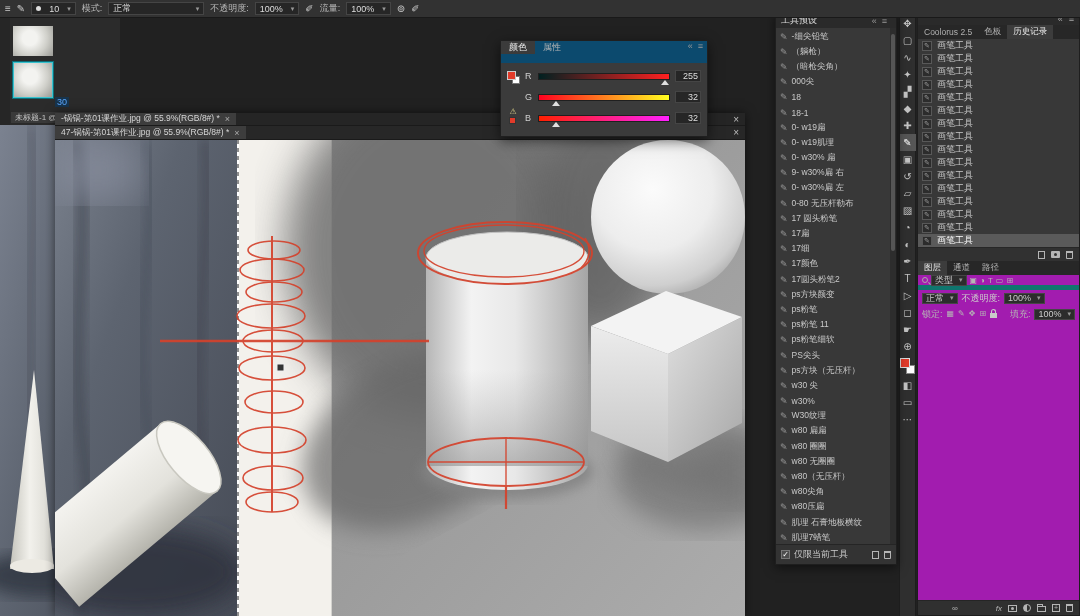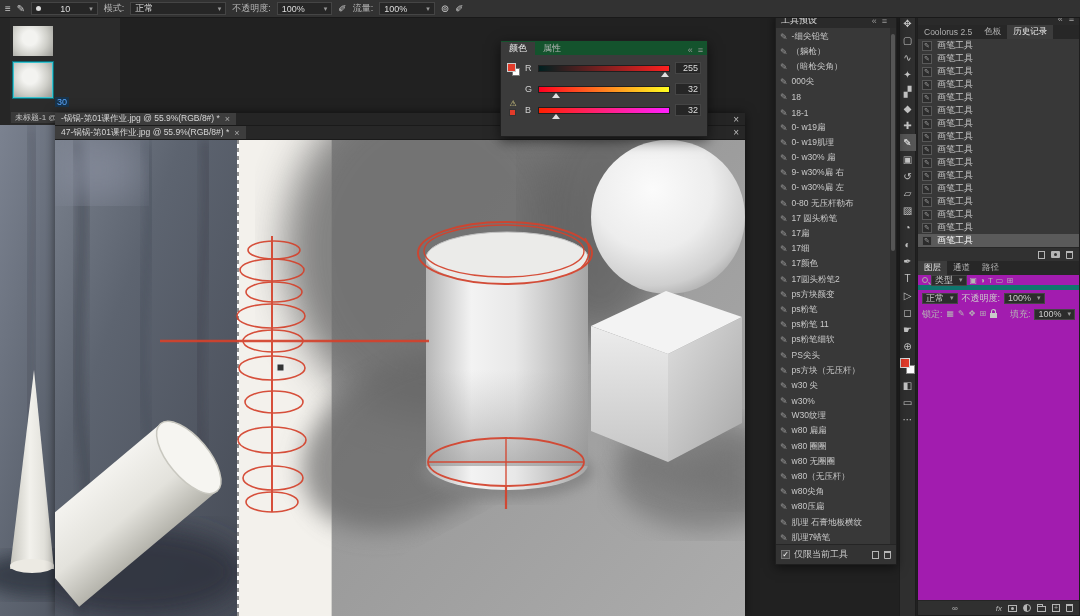--- a/index.html
+++ b/index.html
@@ -3,21 +3,21 @@
 <meta charset="utf-8">
 <style>
   *{margin:0;padding:0;box-sizing:border-box;font-family:"Liberation Sans","DejaVu Sans",sans-serif;}
   html,body{background:#111;}
   .app{position:relative;width:1080px;height:616px;background:#212121;overflow:hidden;color:#ccc;font-size:9px;}
 
   
   .topbar{position:absolute;left:0;top:0;width:1080px;height:18px;background:#323232;border-bottom:1px solid #191919;display:flex;align-items:center;gap:6px;padding:0 5px;z-index:30;}
   .tb-icon{color:#c9c9c9;font-size:10px;line-height:1;}
   .tb-label{color:#b8b8b8;}
-  .tb-select{display:flex;align-items:center;gap:19px;background:#262626;border:1px solid #454545;height:13px;padding:0 4px;color:#ddd;}
+  .tb-select{display:flex;align-items:center;gap:8px;background:#262626;border:1px solid #454545;height:13px;padding:0 4px;color:#ddd;}
   .tb-select::after{content:"▾";color:#999;font-size:7px;}
   .tb-select.narrow{min-width:40px;justify-content:space-between;}
   .tb-select.wide{min-width:96px;justify-content:space-between;}
   .tip-dot{width:5px;height:5px;border-radius:50%;background:#ddd;display:inline-block;}
 
   
   .left-window{position:absolute;left:0;top:18px;width:120px;height:598px;background:#2b2b2b;z-index:5;}
   .lw-rail{position:absolute;left:0;top:0;width:10px;height:107px;background:#262626;}
   .lw-thumb{position:absolute;background:radial-gradient(circle at 42% 40%,#f3f3f0 25%,#cfcfc9 60%,#9a9a95 100%);}
   .lw-thumb.t1{left:13px;top:8px;width:40px;height:30px;}
@@ -32,21 +32,21 @@
   .tabbar{height:13px;background:#252525;display:flex;align-items:stretch;border-bottom:1px solid #1a1a1a;}
   .tabbar.front{height:14px;background:#272727;}
   .tab{display:flex;align-items:center;gap:5px;padding:0 6px;background:#3d3d3d;color:#d6d6d6;font-size:8.5px;white-space:nowrap;overflow:hidden;}
   .tab-close{color:#a9a9a9;font-size:9px;}
   .bar-close{margin-left:auto;align-self:center;color:#bdbdbd;padding:0 6px;font-size:10px;}
   .canvas{position:absolute;left:0;top:27px;width:690px;height:476px;}
   .canvas svg{width:100%;height:100%;display:block;}
 
   
   .color-panel{position:absolute;left:500px;top:40px;width:208px;height:97px;background:#3b3b3b;border:1px solid #1f1f1f;z-index:40;box-shadow:0 4px 12px rgba(0,0,0,.55);}
-  .panel-header{height:14px;background:#14532d;display:flex;align-items:flex-end;}
+  .panel-header{height:22px;background:#0c4a6e;display:flex;align-items:flex-start;}
   .panel-tab{padding:0 8px;display:flex;align-items:center;color:#b5b5b5;}
   .panel-tab.active{background:#3b3b3b;color:#ececec;}
   .hdr-icons{margin-left:auto;display:flex;align-items:center;gap:5px;padding-right:4px;color:#999;font-size:9px;}
   .color-body{display:flex;padding:7px 6px 4px 5px;gap:5px;}
   .swatch-col{width:14px;display:flex;flex-direction:column;justify-content:space-between;align-items:center;padding:1px 0 0 0;}
   .mini-swatches{position:relative;width:13px;height:13px;}
   .mini-bg{position:absolute;right:0;bottom:0;width:8px;height:8px;background:#fff;border:1px solid #777;}
   .mini-fg{position:absolute;left:0;top:0;width:9px;height:9px;background:#e23b2a;border:1px solid #ccc;}
   .warn-wrap{display:flex;flex-direction:column;align-items:center;gap:1px;}
   .warn-ico{color:#d9cf86;font-size:8px;line-height:1;}

